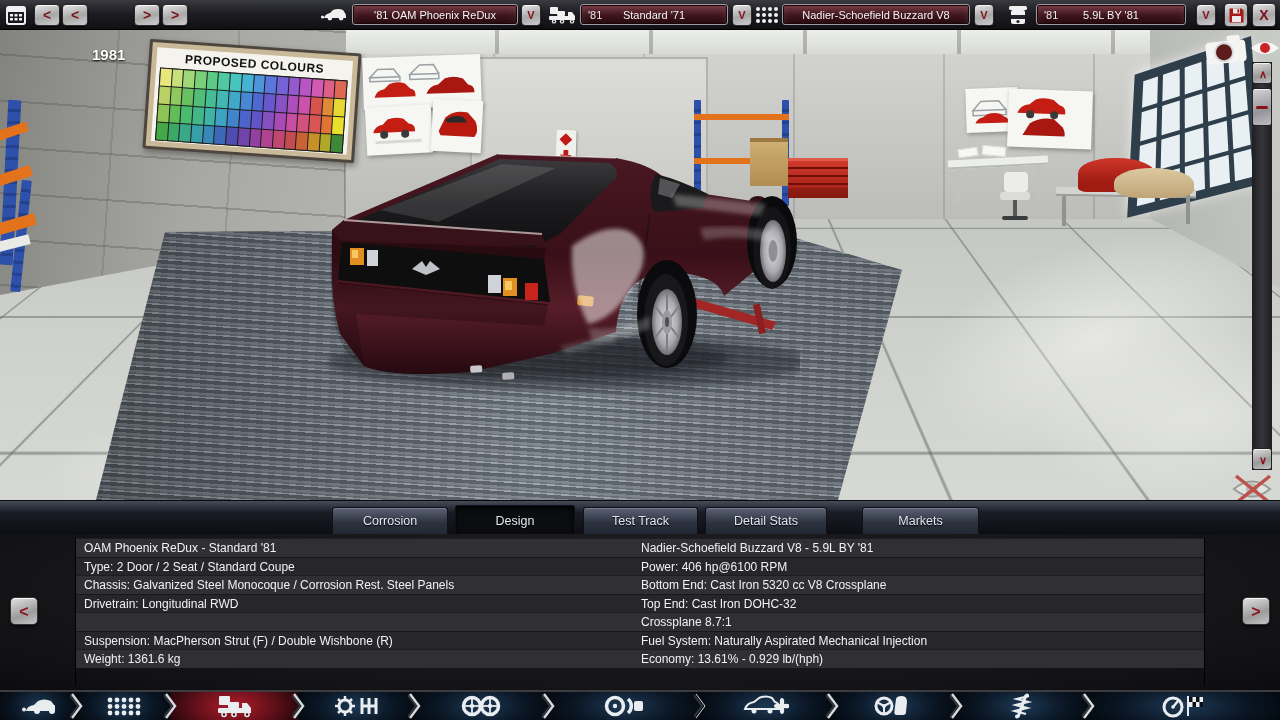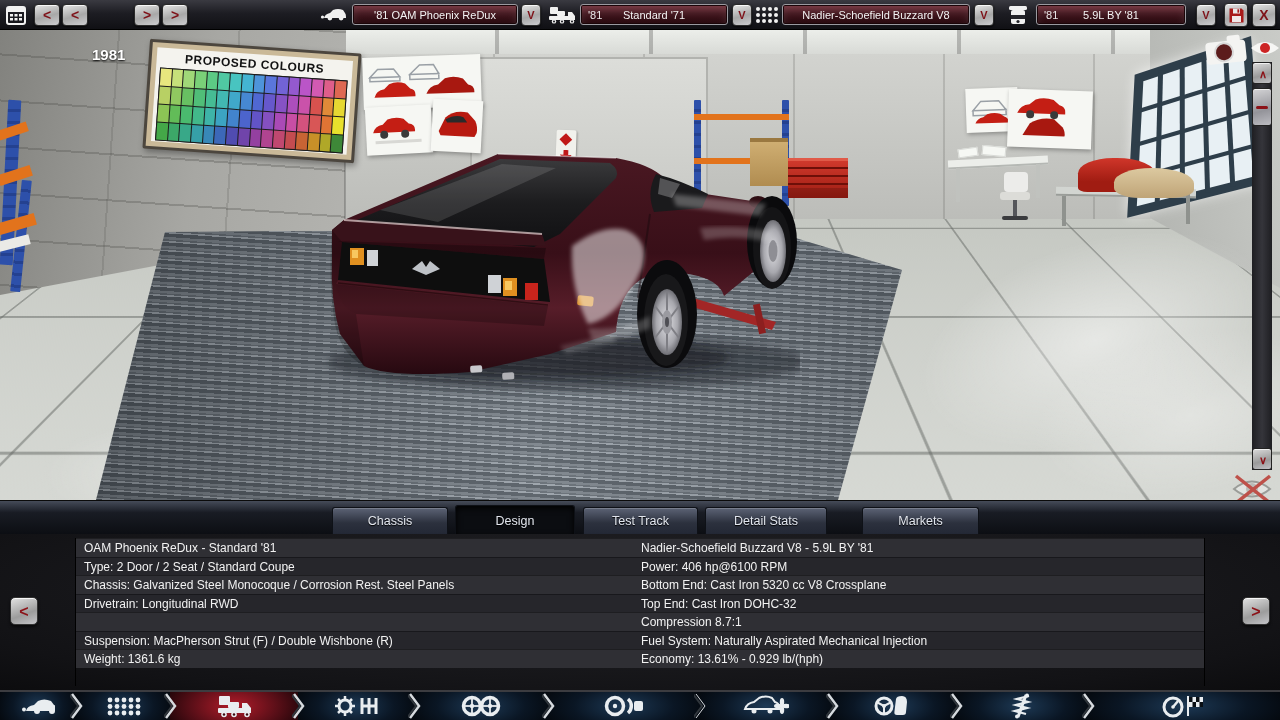--- a/index.html
+++ b/index.html
@@ -616,21 +616,21 @@
         <line x1="42" y1="6" x2="8" y2="33" stroke="#b83028" stroke-width="3.5"></line>
       </svg>
     </span>
     <div id="scrollTrack"></div>
     <button class="scrollBtn" id="scrollUp">∧</button>
     <div id="scrollHandle"></div>
     <button class="scrollBtn" id="scrollDown">∨</button>
   </div>
 
   <div id="tabbar">
-    <div class="tab" id="tab0">Chassis</div>
+    <div class="tab" id="tab0">Corrosion</div>
     <div class="tab active" id="tab1">Design</div>
     <div class="tab" id="tab2">Test Track</div>
     <div class="tab" id="tab3">Detail Stats</div>
     <div class="tab" id="tab4">Markets</div>
   </div>
 
   <div id="infopanel">
     <button class="panelArrow" id="prevBtn">&lt;</button>
     <div id="infoRows">
         <div class="specRow">
@@ -643,21 +643,21 @@
         </div>
         <div class="specRow">
           <span class="specL">Chassis: Galvanized Steel Monocoque / Corrosion Rest. Steel Panels</span>
           <span class="specR">Bottom End: Cast Iron 5320 cc V8 Crossplane</span>
         </div>
         <div class="specRow">
           <span class="specL">Drivetrain: Longitudinal RWD</span>
           <span class="specR">Top End: Cast Iron DOHC-32</span>
         </div>
         <div class="specRow">
-          <span class="specR">Compression 8.7:1</span>
+          <span class="specR">Crossplane 8.7:1</span>
         </div>
         <div class="specRow">
           <span class="specL">Suspension: MacPherson Strut (F) / Double Wishbone (R)</span>
           <span class="specR">Fuel System: Naturally Aspirated Mechanical Injection</span>
         </div>
         <div class="specRow">
           <span class="specL">Weight: 1361.6 kg</span>
           <span class="specR">Economy: 13.61% - 0.929 lb/(hph)</span>
         </div>
       </div>

